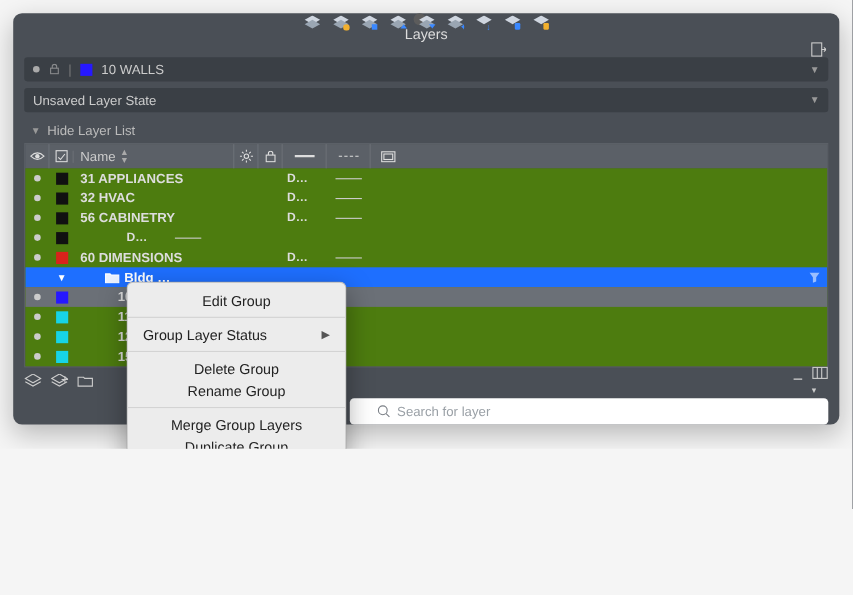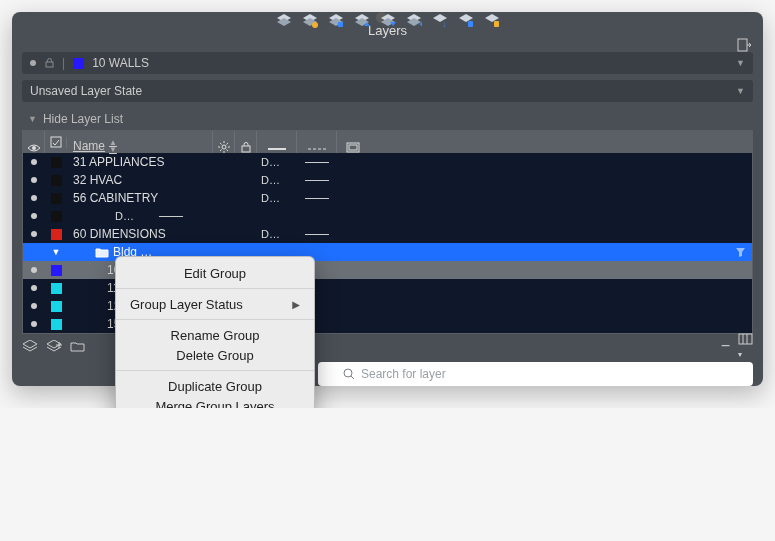--- a/index.html
+++ b/index.html
@@ -75,32 +75,32 @@
   .tri { font-size: 9px; color:#999; }
 
   .table-wrap { margin: 0 10px; border: 1px solid #5b6067; }
   .header-row {
     height: 22px;
     background: #5b6067;
     display: flex;
     align-items: center;
     font-size: 12px;
   }
-  .hcol { display:flex; align-items:flex-end; justify-content:center; border-right:1px solid #6b7077; height:100%;text-decoration:underline; }
+  .hcol { display:flex; align-items:center; justify-content:center; border-right:1px solid #6b7077; height:100%; }
   .hcol.vis { width:22px; }
   .hcol.sw  { width:22px; }
   .hcol.name { flex:0 0 146px; justify-content:flex-start; padding-left:6px; gap:4px; }
   .hcol.gear { width:22px; }
   .hcol.lock { width:22px; }
   .hcol.solid{ width:40px; }
   .hcol.dash { width:40px; }
   .hcol.rect { width:32px; border-right:none;}
   .sort-arrows { font-size:8px; line-height:7px; display:flex; flex-direction:column; color:#aaa; }
 
-  .body-rows { background:#0f172a; max-height: 180px; overflow:hidden; }
+  .body-rows { background:#4d7c0f; max-height: 180px; overflow:hidden;font-weight:bold; }
   .row {
     height: 18px;
     display:flex;
     align-items:center;
     font-size: 12px;
     color: #ddd;
   }
   .row .c-vis { width:22px; display:flex; justify-content:center; }
   .row .c-sw  { width:22px; display:flex; justify-content:center; }
   .row .c-name{ flex:0 0 146px; padding-left:6px; white-space:nowrap; overflow:hidden; text-overflow:ellipsis; }
@@ -526,33 +526,33 @@
     </div>
     <div class="sep"></div>
     <div class="sec">
       <div class="item sub">
           <span>Group Layer Status</span>
         </div>
     </div>
     <div class="sep"></div>
     <div class="sec">
       <div class="item">
+          <span>Delete Group</span>
+        </div>
+      <div class="item">
           <span>Rename Group</span>
-        </div>
-      <div class="item">
-          <span>Delete Group</span>
         </div>
     </div>
     <div class="sep"></div>
     <div class="sec">
       <div class="item">
+          <span>Merge Group Layers</span>
+        </div>
+      <div class="item">
           <span>Duplicate Group</span>
-        </div>
-      <div class="item">
-          <span>Merge Group Layers</span>
         </div>
       <div class="item">
           <span>Convert to Group</span>
         </div>
     </div>
     <div class="sep"></div>
     <div class="sec">
       <div class="item">
         <span class="iconslot">
             <svg width="13" height="11" viewBox="0 0 13 11">

